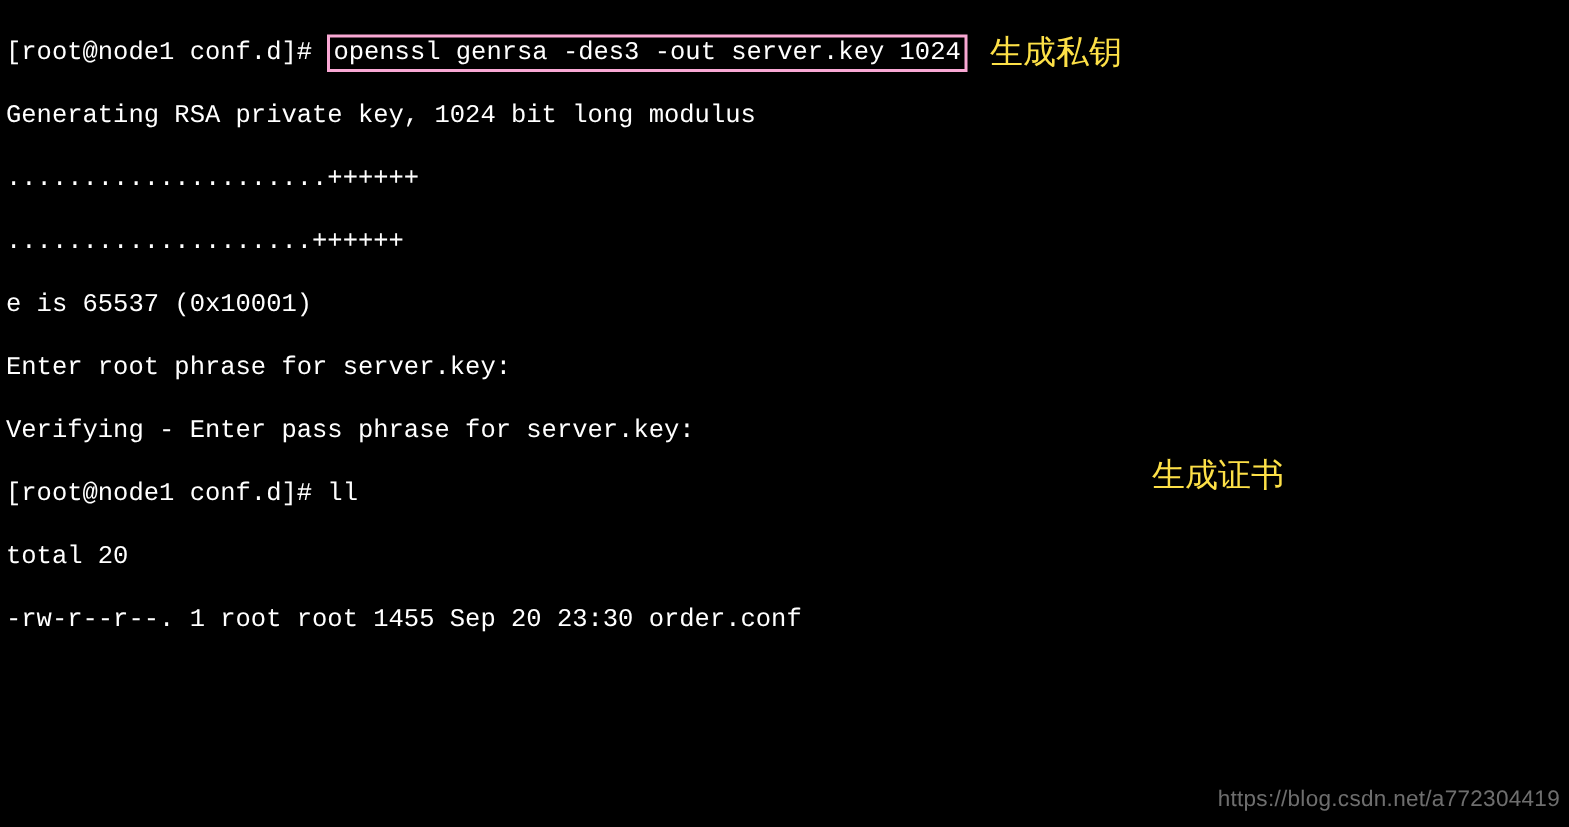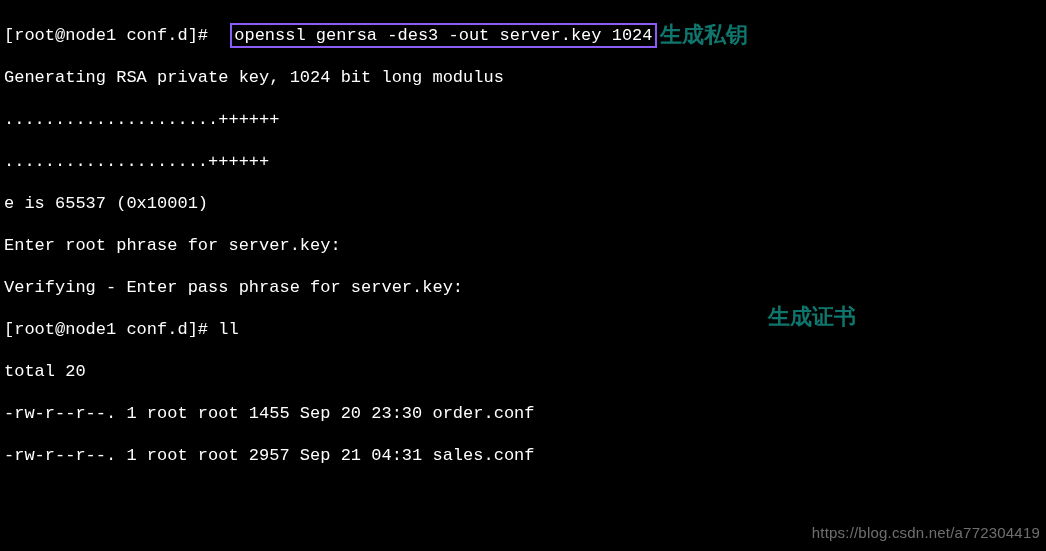--- a/index.html
+++ b/index.html
@@ -17,31 +17,31 @@
     }
     .terminal {
       padding: 4px 4px;
       white-space: pre;
       position: relative;
     }
     .line {
       white-space: pre;
     }
     .box-red {
-      border: 2px solid #8b5cf6;
+      border: 2px solid #f9a8d4;
       display: inline-block;
       padding: 0 2px;
-      margin: -2px 12px;
+      margin: -2px 0;
     }
     .annotation {
       position: absolute;
-      color: #0f766e;
+      color: #fde047;
       font-family: "SimSun", "Microsoft YaHei", sans-serif;
       font-size: 22px;
-      font-weight: bold;
+      font-weight: normal;
     }
     .annot1 { top: 24px; left: 660px; }
     .annot2 { top: 306px; left: 740px; margin-left: 28px; }
     .watermark {
       position: absolute;
       right: 6px;
       bottom: 8px;
       color: rgba(200,200,200,0.55);
       font-family: Arial, sans-serif;
       font-size: 15px;
@@ -55,21 +55,20 @@
 <div class="line"><span>[root@node1 conf.d]# </span><span class="box-red">openssl genrsa -des3 -out server.key 1024</span></div>
 <div class="line">Generating RSA private key, 1024 bit long modulus</div>
 <div class="line">.....................++++++</div>
 <div class="line">....................++++++</div>
 <div class="line">e is 65537 (0x10001)</div>
 <div class="line">Enter root phrase for server.key:</div>
 <div class="line">Verifying - Enter pass phrase for server.key:</div>
 <div class="line">[root@node1 conf.d]# ll</div>
 <div class="line">total 20</div>
 <div class="line">-rw-r--r--. 1 root root 1455 Sep 20 23:30 order.conf</div>
-<div class="line">-rw-r--r--. 1 root root 2957 Sep 21 04:31 sales.conf</div>
 
 
 
 
 
 
 
 
 
 

